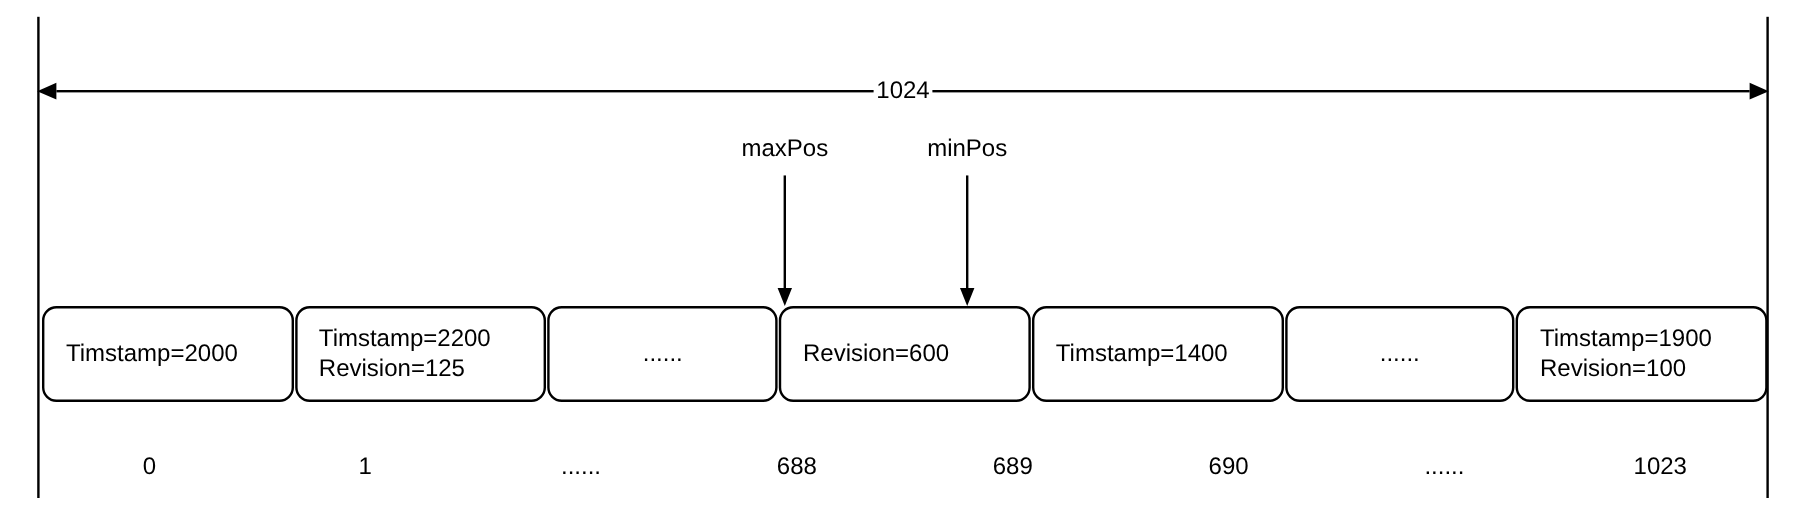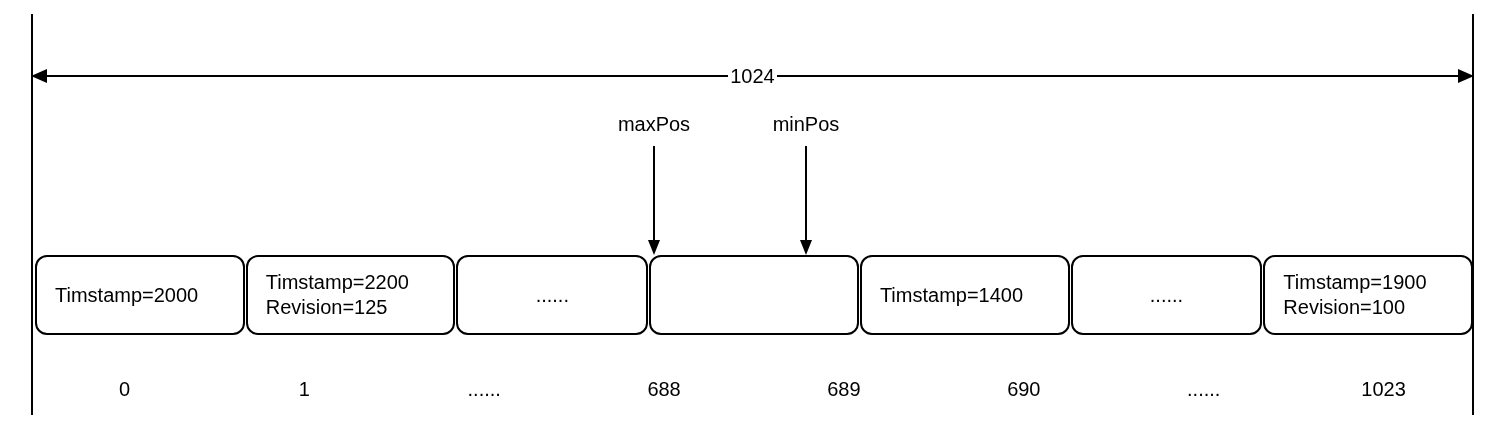--- a/index.html
+++ b/index.html
@@ -149,20 +149,21 @@
       <div class="cell-line">Timstamp=2000</div>
     </div>
     <div class="cell">
       <div class="cell-line">Timstamp=2200</div>
       <div class="cell-line">Revision=125</div>
     </div>
     <div class="cell ellipsis">
       <div class="cell-line">......</div>
     </div>
     <div class="cell">
+      <div class="cell-line">Revision=600</div>
     </div>
     <div class="cell">
       <div class="cell-line">Timstamp=1400</div>
     </div>
     <div class="cell ellipsis">
       <div class="cell-line">......</div>
     </div>
     <div class="cell">
       <div class="cell-line">Timstamp=1900</div>
       <div class="cell-line">Revision=100</div>

